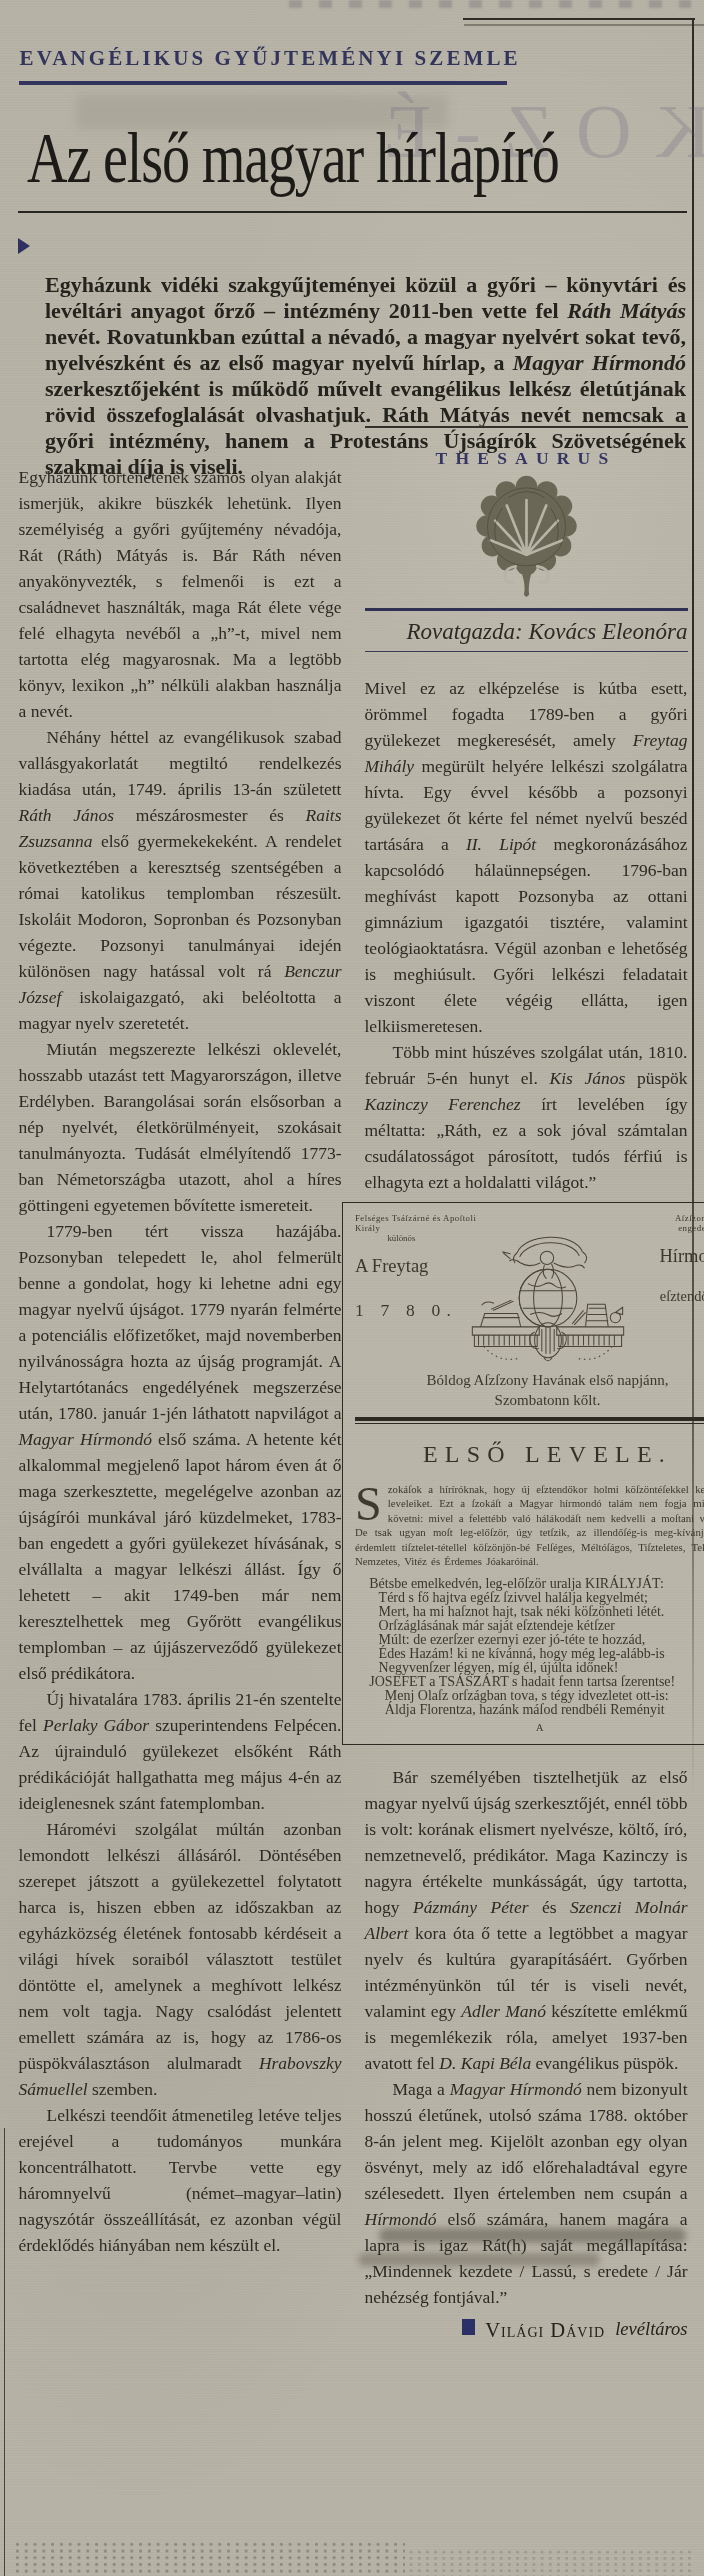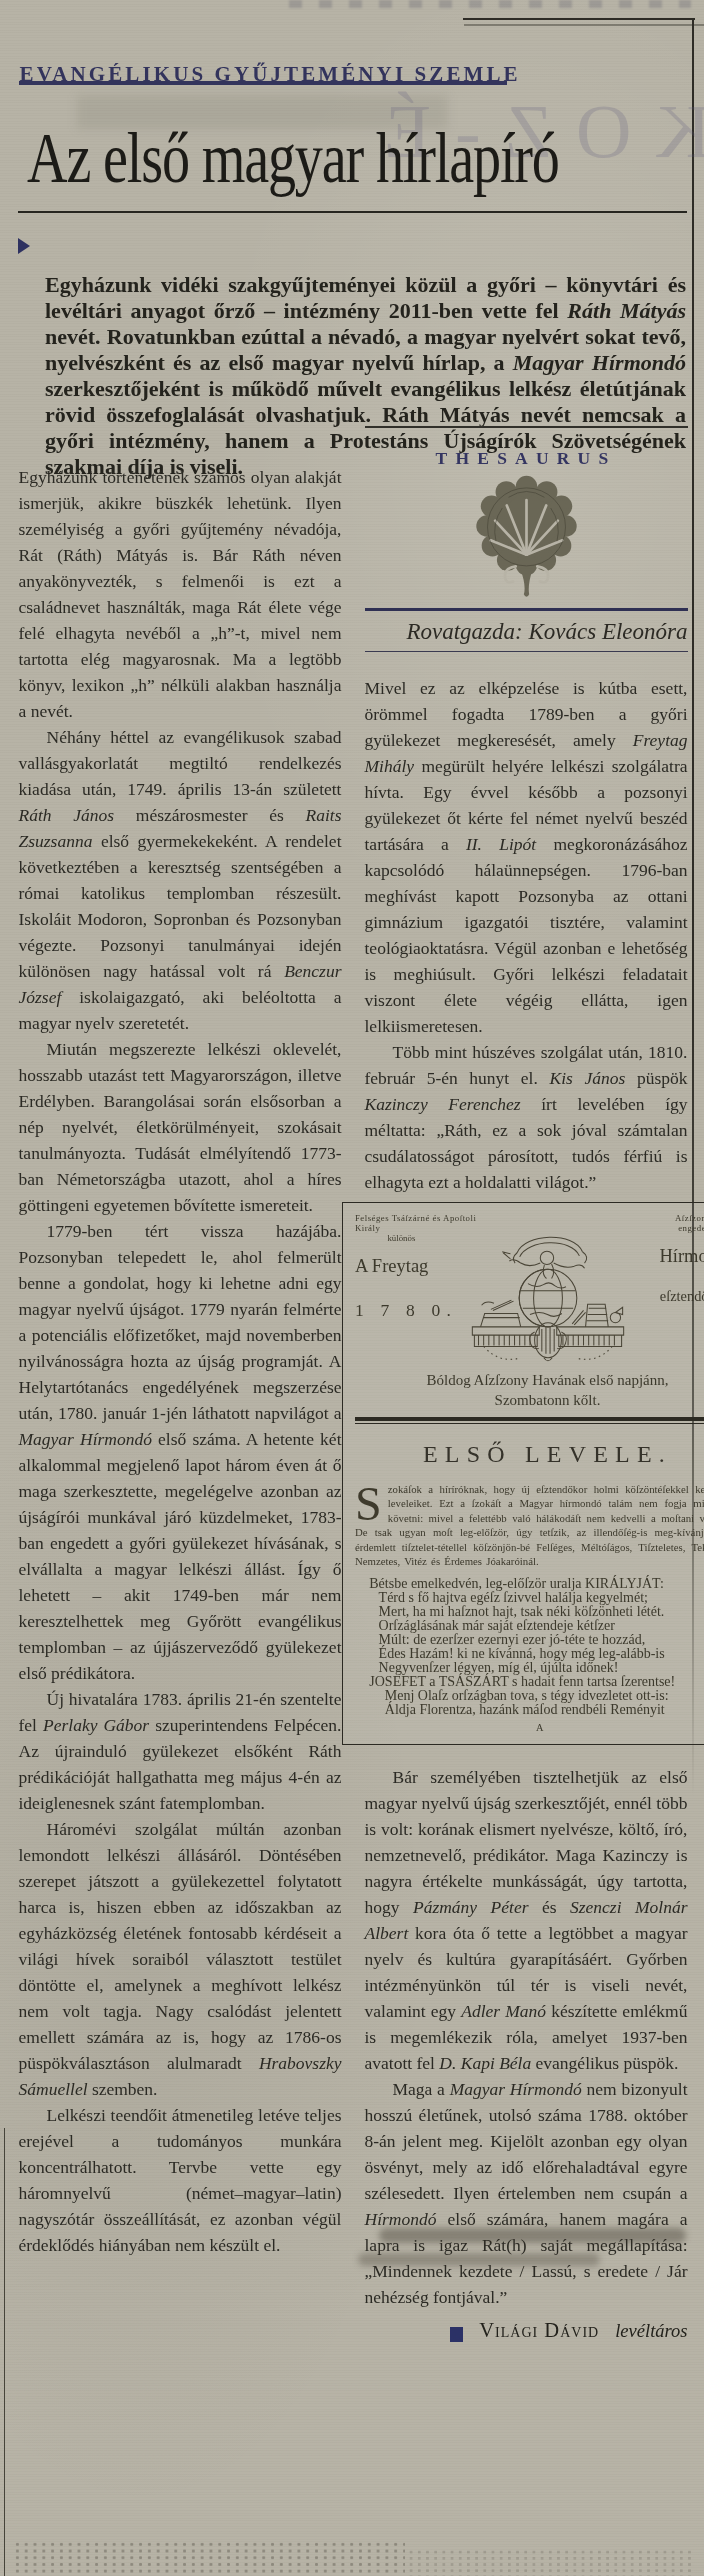--- a/index.html
+++ b/index.html
@@ -22,21 +22,21 @@
   .bleed-letters{position:absolute;top:87px;left:268px;width:443px;font-size:77px;letter-spacing:24px;
               color:rgba(92,88,122,.22);transform:scaleX(-1);font-family:"Liberation Serif",serif;}
   .halftone{position:absolute;top:2541px;left:13px;width:392px;height:39px;opacity:.5;
               background-image:radial-gradient(circle, rgba(66,62,52,.7) 1.3px, transparent 1.6px);
               background-size:8.8px 6.7px;}
   .halftone2{position:absolute;top:2549px;left:407px;width:289px;height:31px;opacity:.28;
               background-image:radial-gradient(circle, rgba(66,62,52,.7) 1.3px, transparent 1.6px);
               background-size:8.2px 6.2px;}
 
   
-  .masthead{position:absolute;top:62px;left:19.6px;font-weight:bold;font-size:21px;letter-spacing:3.1px;
+  .masthead{position:absolute;top:46px;left:19.6px;font-weight:bold;font-size:21px;letter-spacing:3.1px;
             color:#33345c;white-space:nowrap;}
   .masthead-rule{position:absolute;top:81px;left:18.5px;width:488px;height:3.6px;background:#33345c;}
   .headline{position:absolute;top:117px;left:27px;font-size:72px;letter-spacing:-1.5px;color:#1c1b17;
             white-space:nowrap;transform:scale(0.78,1);transform-origin:left top;}
   .lead-rule{position:absolute;top:211px;left:17.5px;width:669px;height:1.5px;background:#26251f;}
   .lead-marker{position:absolute;top:238px;left:17.5px;width:0;height:0;
             border-top:8.2px solid transparent;border-bottom:8.2px solid transparent;border-left:12.4px solid #2e3160;}
   .lead{position:absolute;top:229px;left:45px;width:641px;font-weight:bold;font-size:22px;line-height:26px;
             text-align:justify;color:#24231d;margin-top:43px;}
 
@@ -80,21 +80,21 @@
   .facs-catch{position:relative;height:15.5px;font-size:10.3px;margin-top:5.2px;}
   .facs-catch .c-mid{position:absolute;left:47%;}
   .facs-catch .c-right{position:absolute;right:3.1px;}
 
   
   .para-wrap{position:relative;}
   .smudge1{position:absolute;top:152px;left:14.4px;width:307px;height:15.5px;background:rgba(55,50,40,.38);
            filter:blur(3.1px);border-radius:9.3px;}
   .smudge2{position:absolute;top:177px;left:-6.2px;width:242px;height:13.4px;background:rgba(55,50,40,.30);
            filter:blur(3.1px);border-radius:9.3px;}
-  .byline{display:flex;justify-content:flex-end;align-items:flex-end;gap:16px;margin-top:9.3px;}
+  .byline{display:flex;justify-content:flex-end;align-items:flex-start;gap:10px;margin-top:9.3px;}
   .byline-square{width:13.4px;height:15.5px;background:#2b3166;}
   .byline-name{font-variant:small-caps;font-size:20.6px;letter-spacing:1px;color:#23221c;}
   .byline-role{font-style:italic;font-size:18.5px;color:#23221c;}
 </style>
 </head>
 <body>
 
 <div class="page">
 
   <div class="edge-top"></div>

